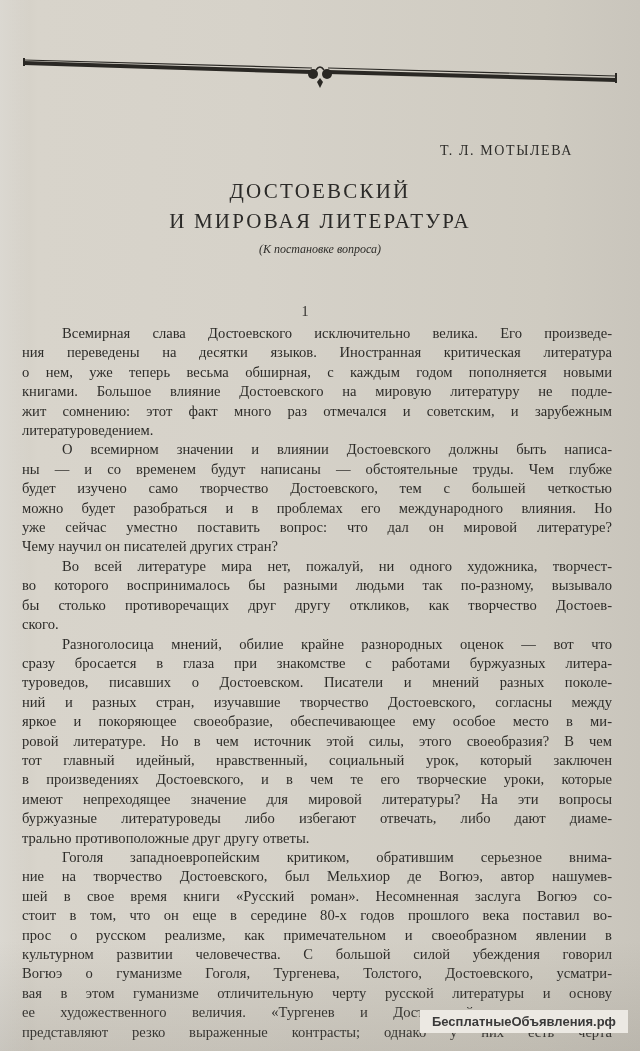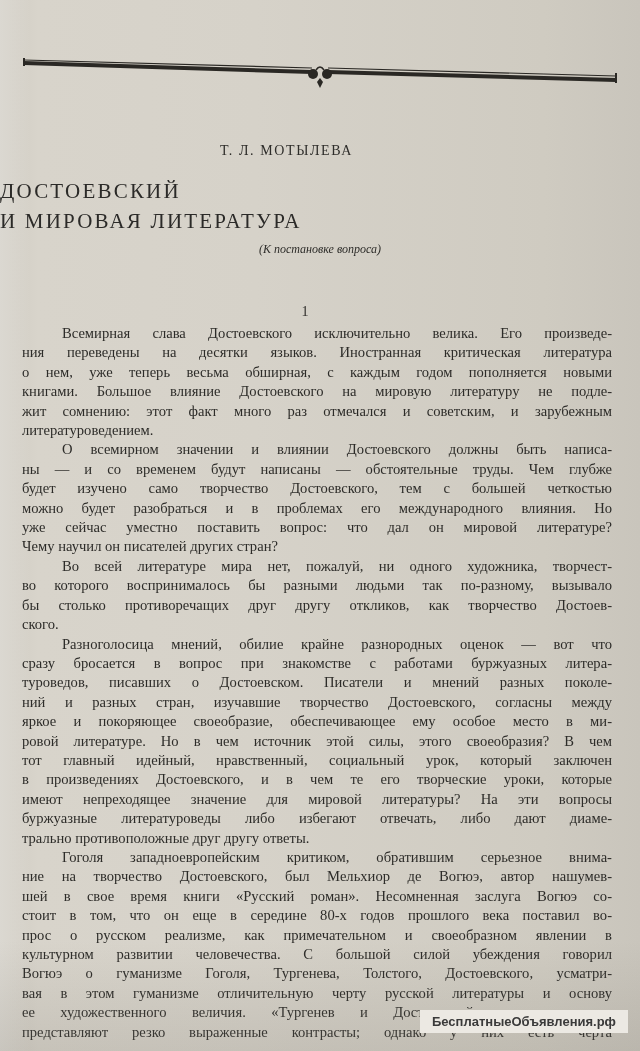--- a/index.html
+++ b/index.html
@@ -15,25 +15,25 @@
     pointer-events:none;
   }
   .shade-left {
     position:absolute; top:0; bottom:0; left:0; width:30px;
     background: linear-gradient(90deg, rgba(255,255,255,0.25), rgba(255,255,255,0));
     pointer-events:none;
   }
   .ornament { position:absolute; left:22px; top:50px; width:450px; height:40px; }
   .ornament svg { width:596px; height:40px; }
   .author {
-    position:absolute; left:0; width:573px; top:143px; text-align:center;
+    position:absolute; left:0; width:573px; top:143px; text-align:right;
     font-size:14px; letter-spacing:1.6px; color:#2e2d2a;
   }
   .title {
-    position:absolute; left:0; width:640px; top:176px; 
+    position:absolute; left:0; width:640px; top:176px; text-align:center;
     font-size:21px; letter-spacing:2.2px; line-height:30px; color:#2b2a28;
   }
   .subtitle {
     position:absolute; left:0; width:640px; top:242px; text-align:center;
     font-size:12px; font-style:italic; color:#2e2d2a;
   }
   .section-num {
     position:absolute; left:0; width:610px; top:304px; text-align:center;
     font-size:14px; color:#2e2d2a;
   }
@@ -99,21 +99,21 @@
     <span class="line last" style="text-indent:0">Чему научил он писателей других стран?</span>
   </p>
   <p>
     <span class="line">Во всей литературе мира нет, пожалуй, ни одного художника, творчест-</span>
     <span class="line" style="text-indent:0">во которого воспринималось бы разными людьми так по-разному, вызывало</span>
     <span class="line" style="text-indent:0">бы столько противоречащих друг другу откликов, как творчество Достоев-</span>
     <span class="line last" style="text-indent:0">ского.</span>
   </p>
   <p>
     <span class="line">Разноголосица мнений, обилие крайне разнородных оценок — вот что</span>
-    <span class="line" style="text-indent:0">сразу бросается в вопрос при знакомстве с работами буржуазных литера-</span>
+    <span class="line" style="text-indent:0">сразу бросается в глаза при знакомстве с работами буржуазных литера-</span>
     <span class="line" style="text-indent:0">туроведов, писавших о Достоевском. Писатели и мнений разных поколе-</span>
     <span class="line" style="text-indent:0">ний и разных стран, изучавшие творчество Достоевского, согласны между</span>
     <span class="line" style="text-indent:0">яркое и покоряющее своеобразие, обеспечивающее ему особое место в ми-</span>
     <span class="line" style="text-indent:0">ровой литературе. Но в чем источник этой силы, этого своеобразия? В чем</span>
     <span class="line" style="text-indent:0">тот главный идейный, нравственный, социальный урок, который заключен</span>
     <span class="line" style="text-indent:0">в произведениях Достоевского, и в чем те его творческие уроки, которые</span>
     <span class="line" style="text-indent:0">имеют непреходящее значение для мировой литературы? На эти вопросы</span>
     <span class="line" style="text-indent:0">буржуазные литературоведы либо избегают отвечать, либо дают диаме-</span>
     <span class="line last" style="text-indent:0">трально противоположные друг другу ответы.</span>
   </p>

